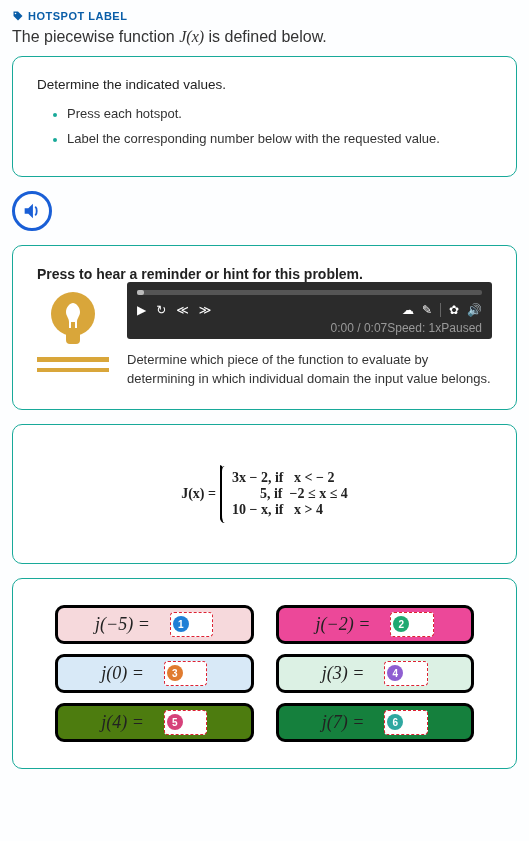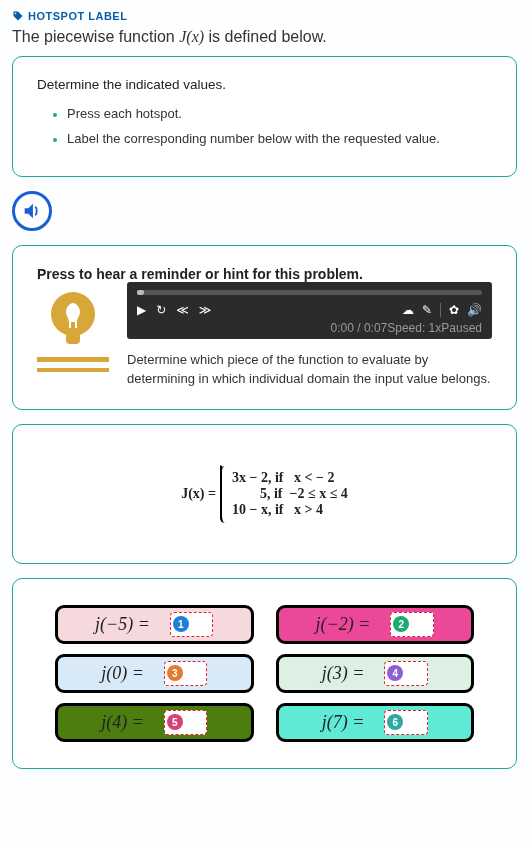--- a/index.html
+++ b/index.html
@@ -135,21 +135,21 @@
     font-family: Georgia, serif;
     font-style: italic;
     font-size: 18px;
     font-weight:500;
   }
   .ans-box.pink { background:#f6d9dc; }
   .ans-box.yellow { background:#ec4899; }
   .ans-box.blue { background:#d8e9f7; }
   .ans-box.green { background:#dcf1e4; }
   .ans-box.teal { background:#4d7c0f; }
-  .ans-box.grey { background:#5eead4; }
+  .ans-box.grey { background:#15803d; }
   .hotspot-target {
     display:inline-flex; align-items:center;
     border:1.5px dashed #d23; background:#fff;
     padding:1px 6px 1px 2px; border-radius:4px;
     font-style:normal; cursor:pointer;
   }
   .num-badge{
     width:16px;height:16px;border-radius:50%;color:#fff;
     font-size:10px;font-weight:700;display:flex;align-items:center;justify-content:center;
     margin-right:4px; font-style:normal; font-family:Arial,sans-serif;

